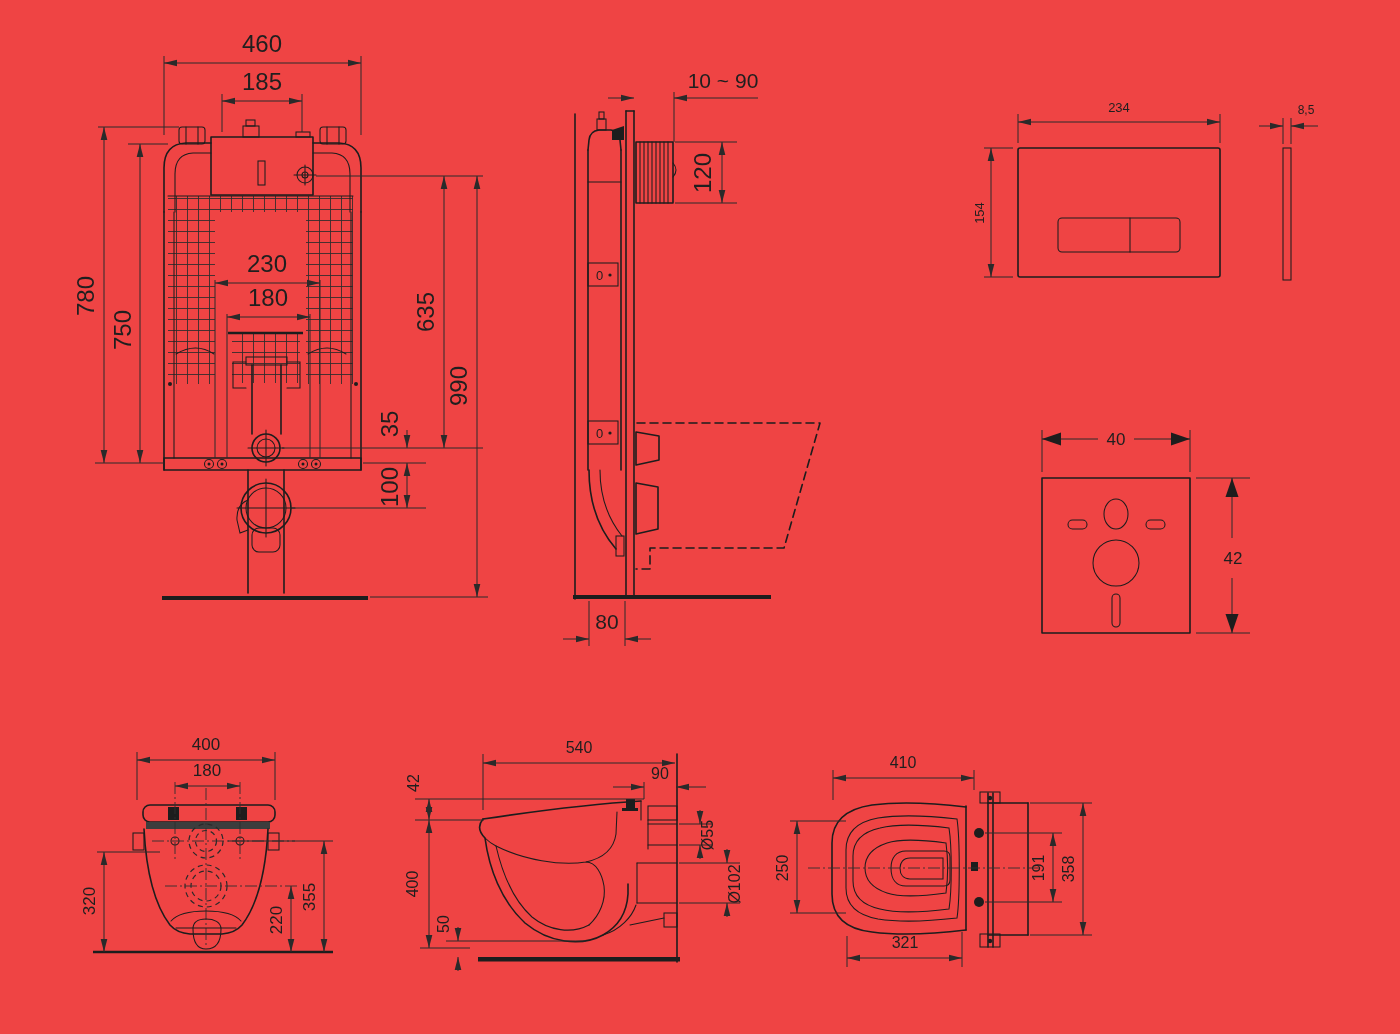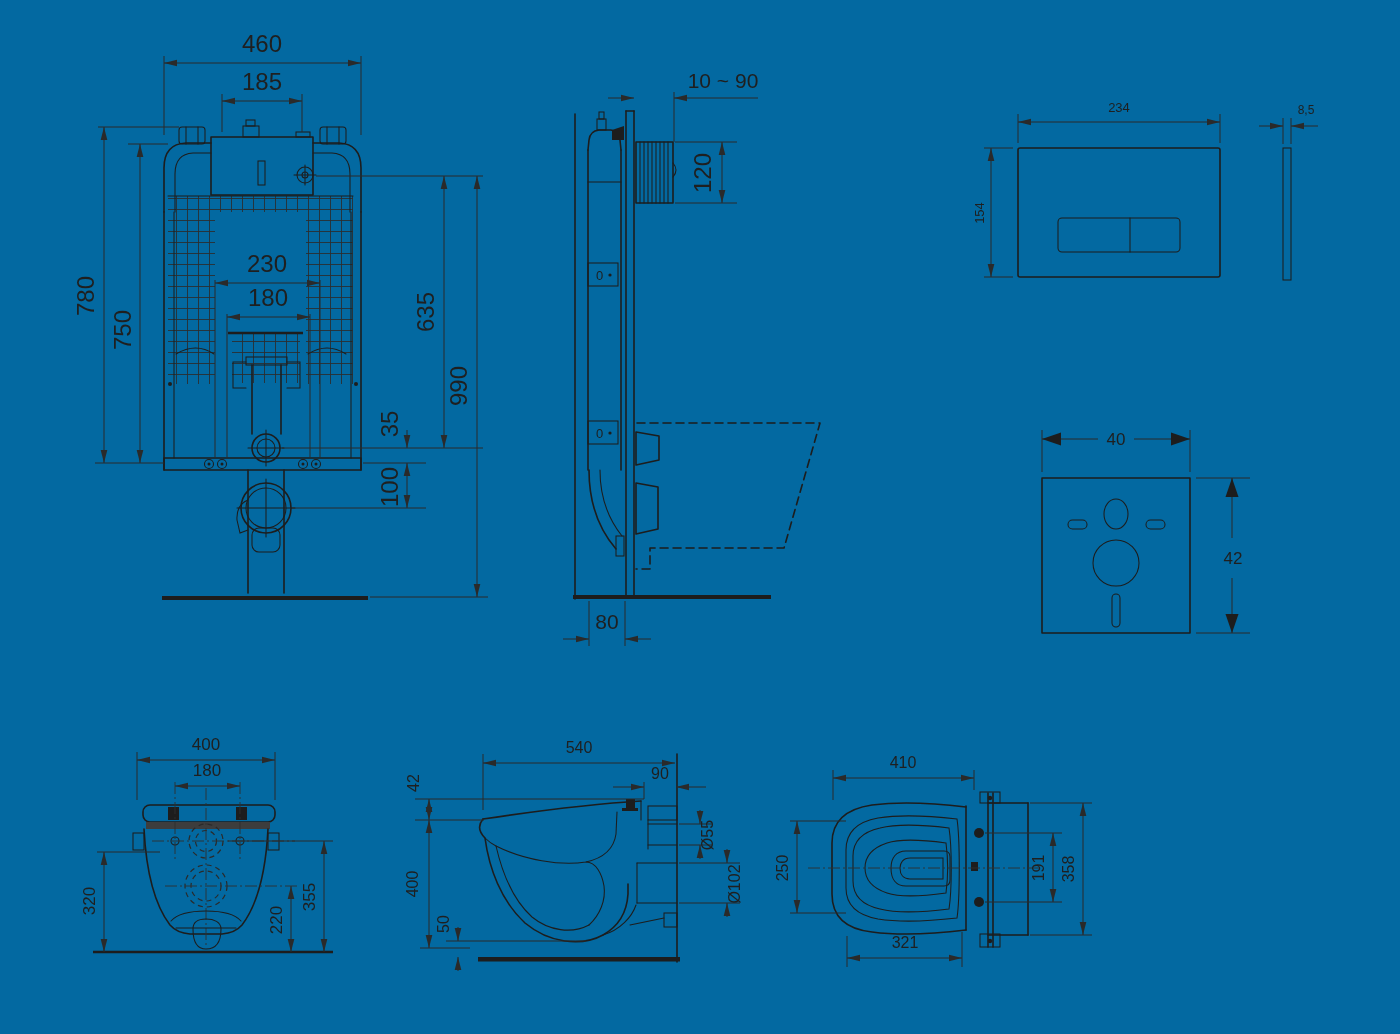--- a/index.html
+++ b/index.html
@@ -1,17 +1,17 @@
 <!DOCTYPE html>
 <html><head>
 <meta charset="utf-8">
 <title>Technical drawing</title>
 <style>
   html,body{margin:0;padding:0;background:#ffffff;}
-  .sheet{position:relative;width:1400px;height:1034px;background:#0369a1;overflow:hidden;}
+  .sheet{position:relative;width:1400px;height:1034px;background:#ef4444;overflow:hidden;}
   svg{display:block;}
   .s{stroke:#1d1d1d;fill:none;stroke-width:1.6;stroke-linecap:round;stroke-linejoin:round;}
   .s1{stroke:#1d1d1d;fill:none;stroke-width:1.05;stroke-linecap:round;}
   .s2{stroke:#1d1d1d;fill:none;stroke-width:2.4;}
   .d{stroke:#2a2a2a;fill:none;stroke-width:1;}
   .f{fill:#1d1d1d;stroke:none;}
   .dk{fill:#3d3d3d;stroke:none;}
   .dsh{stroke-dasharray:8,5;}
   .dc{stroke-dasharray:5,4;stroke-width:1.2;}
   .cl{stroke:#2f2f2f;stroke-width:0.9;fill:none;stroke-dasharray:12,3,2,3;}

